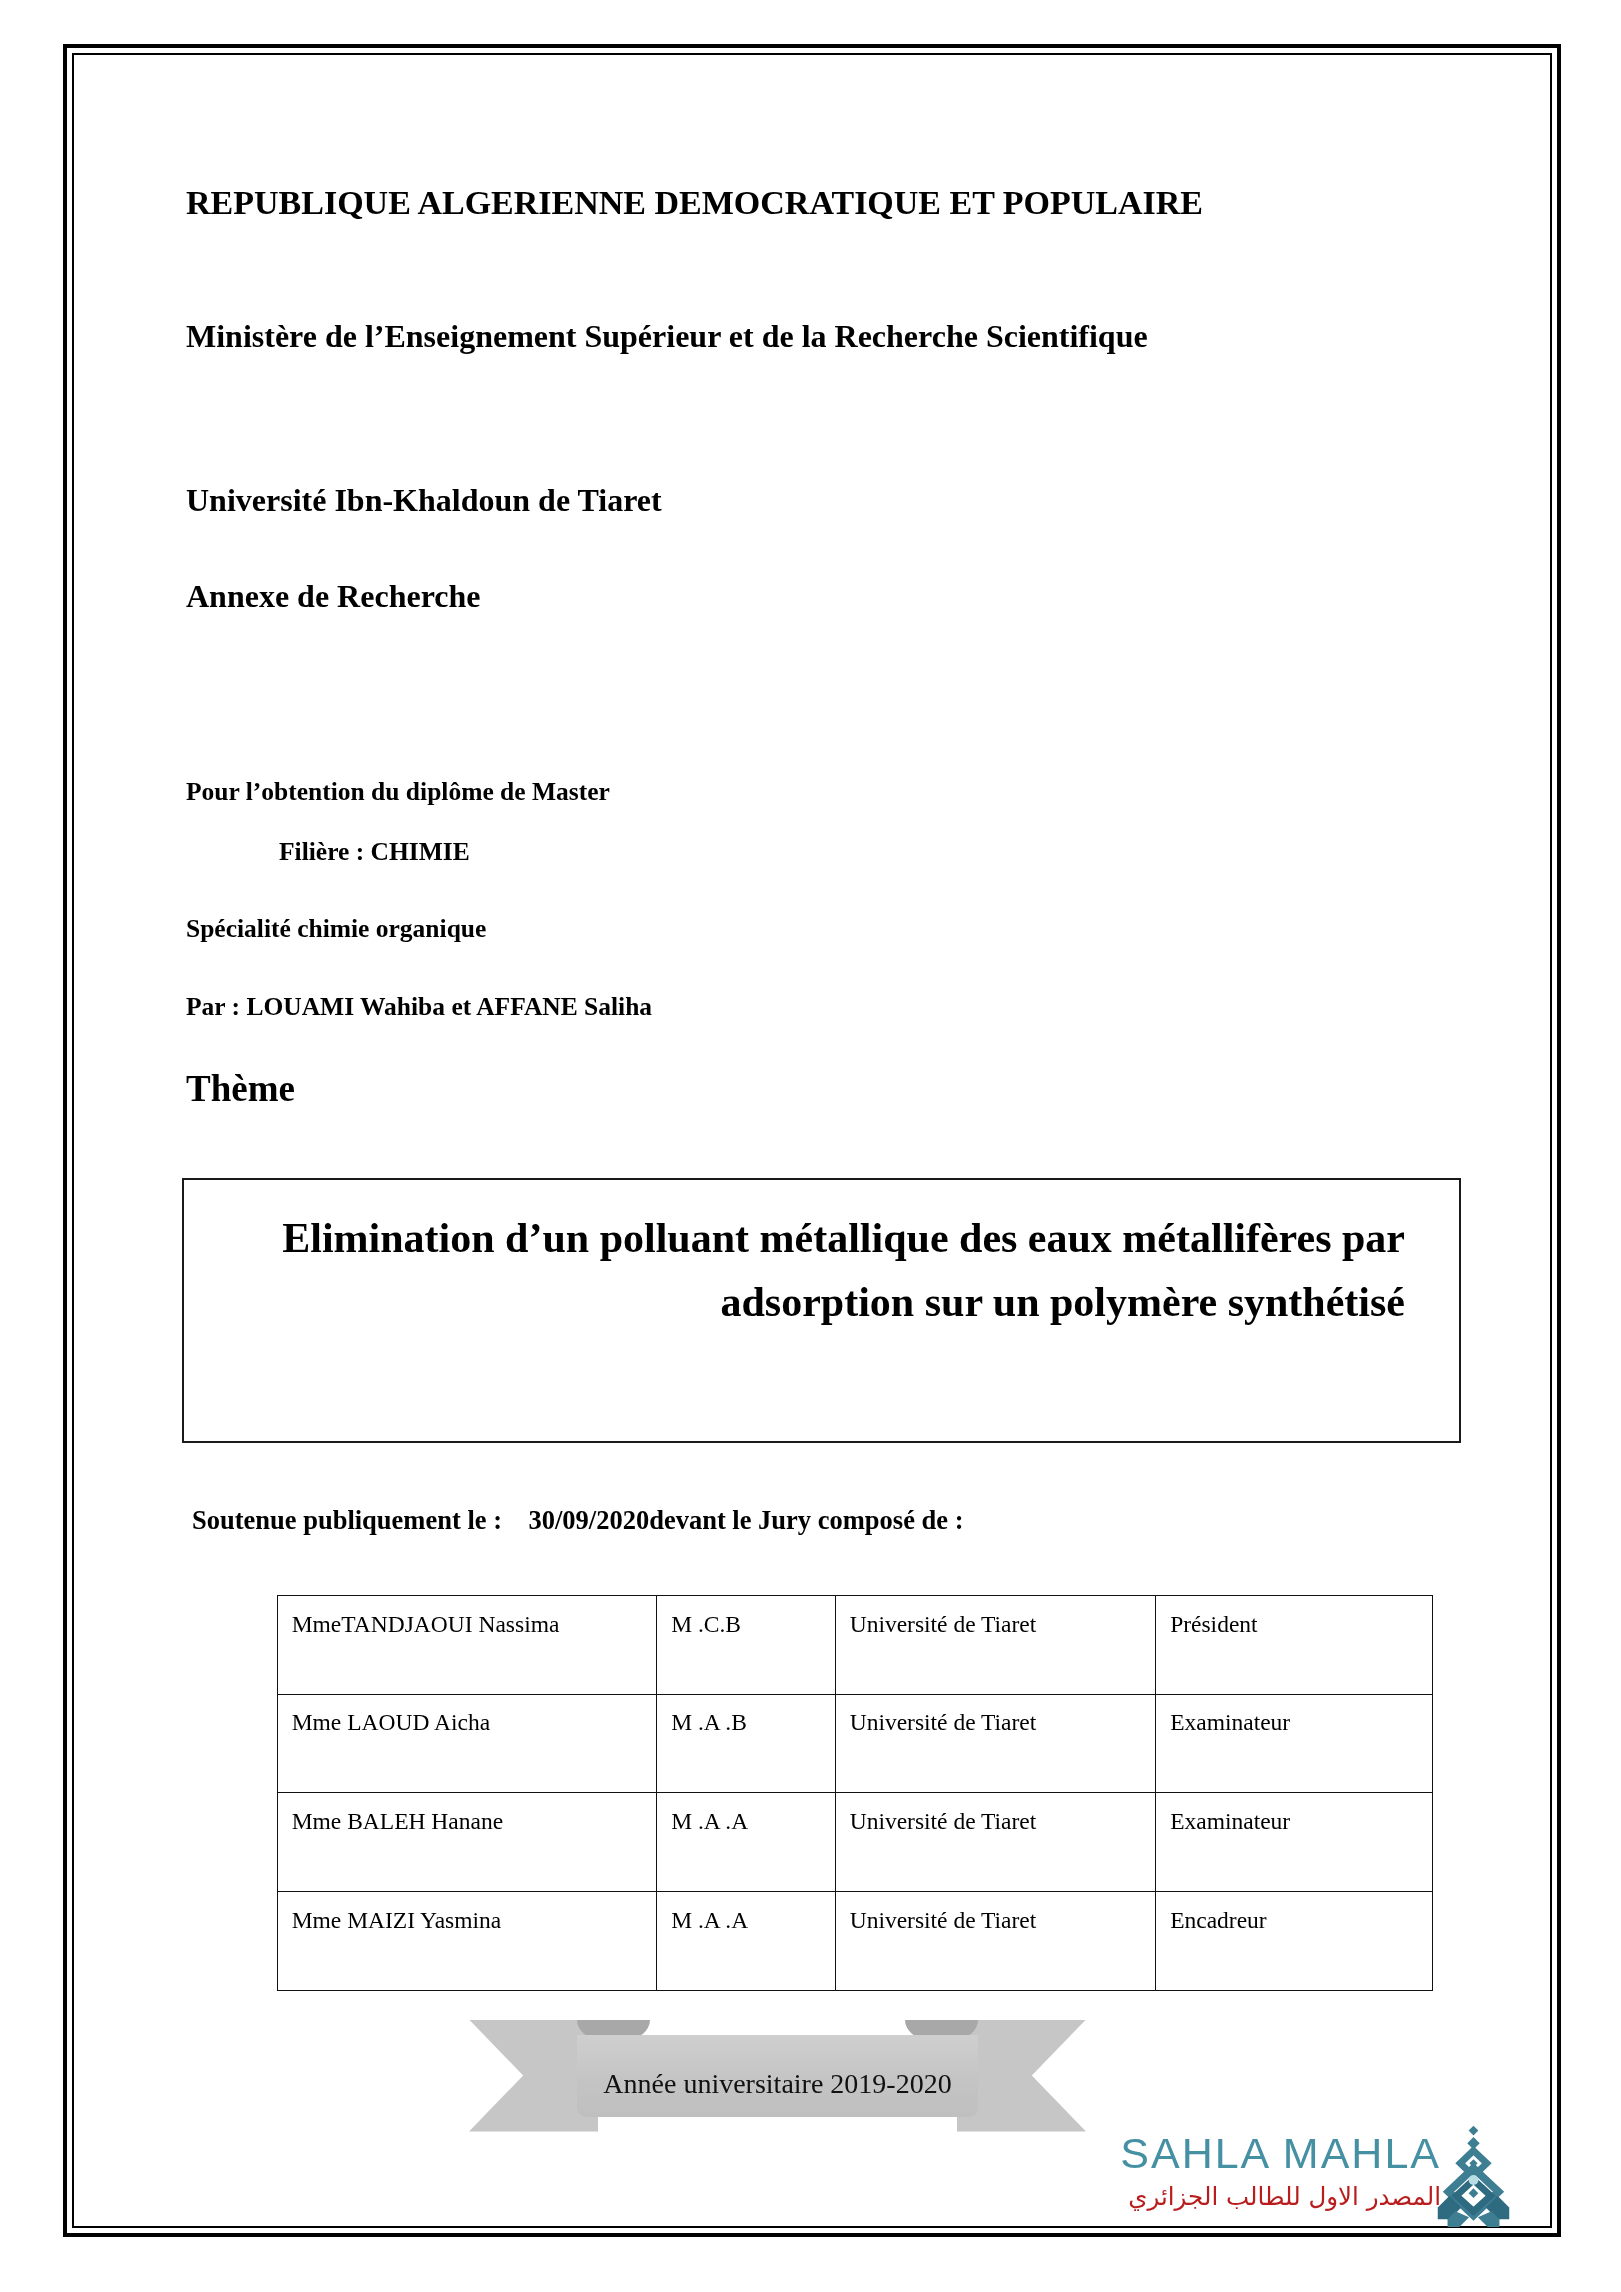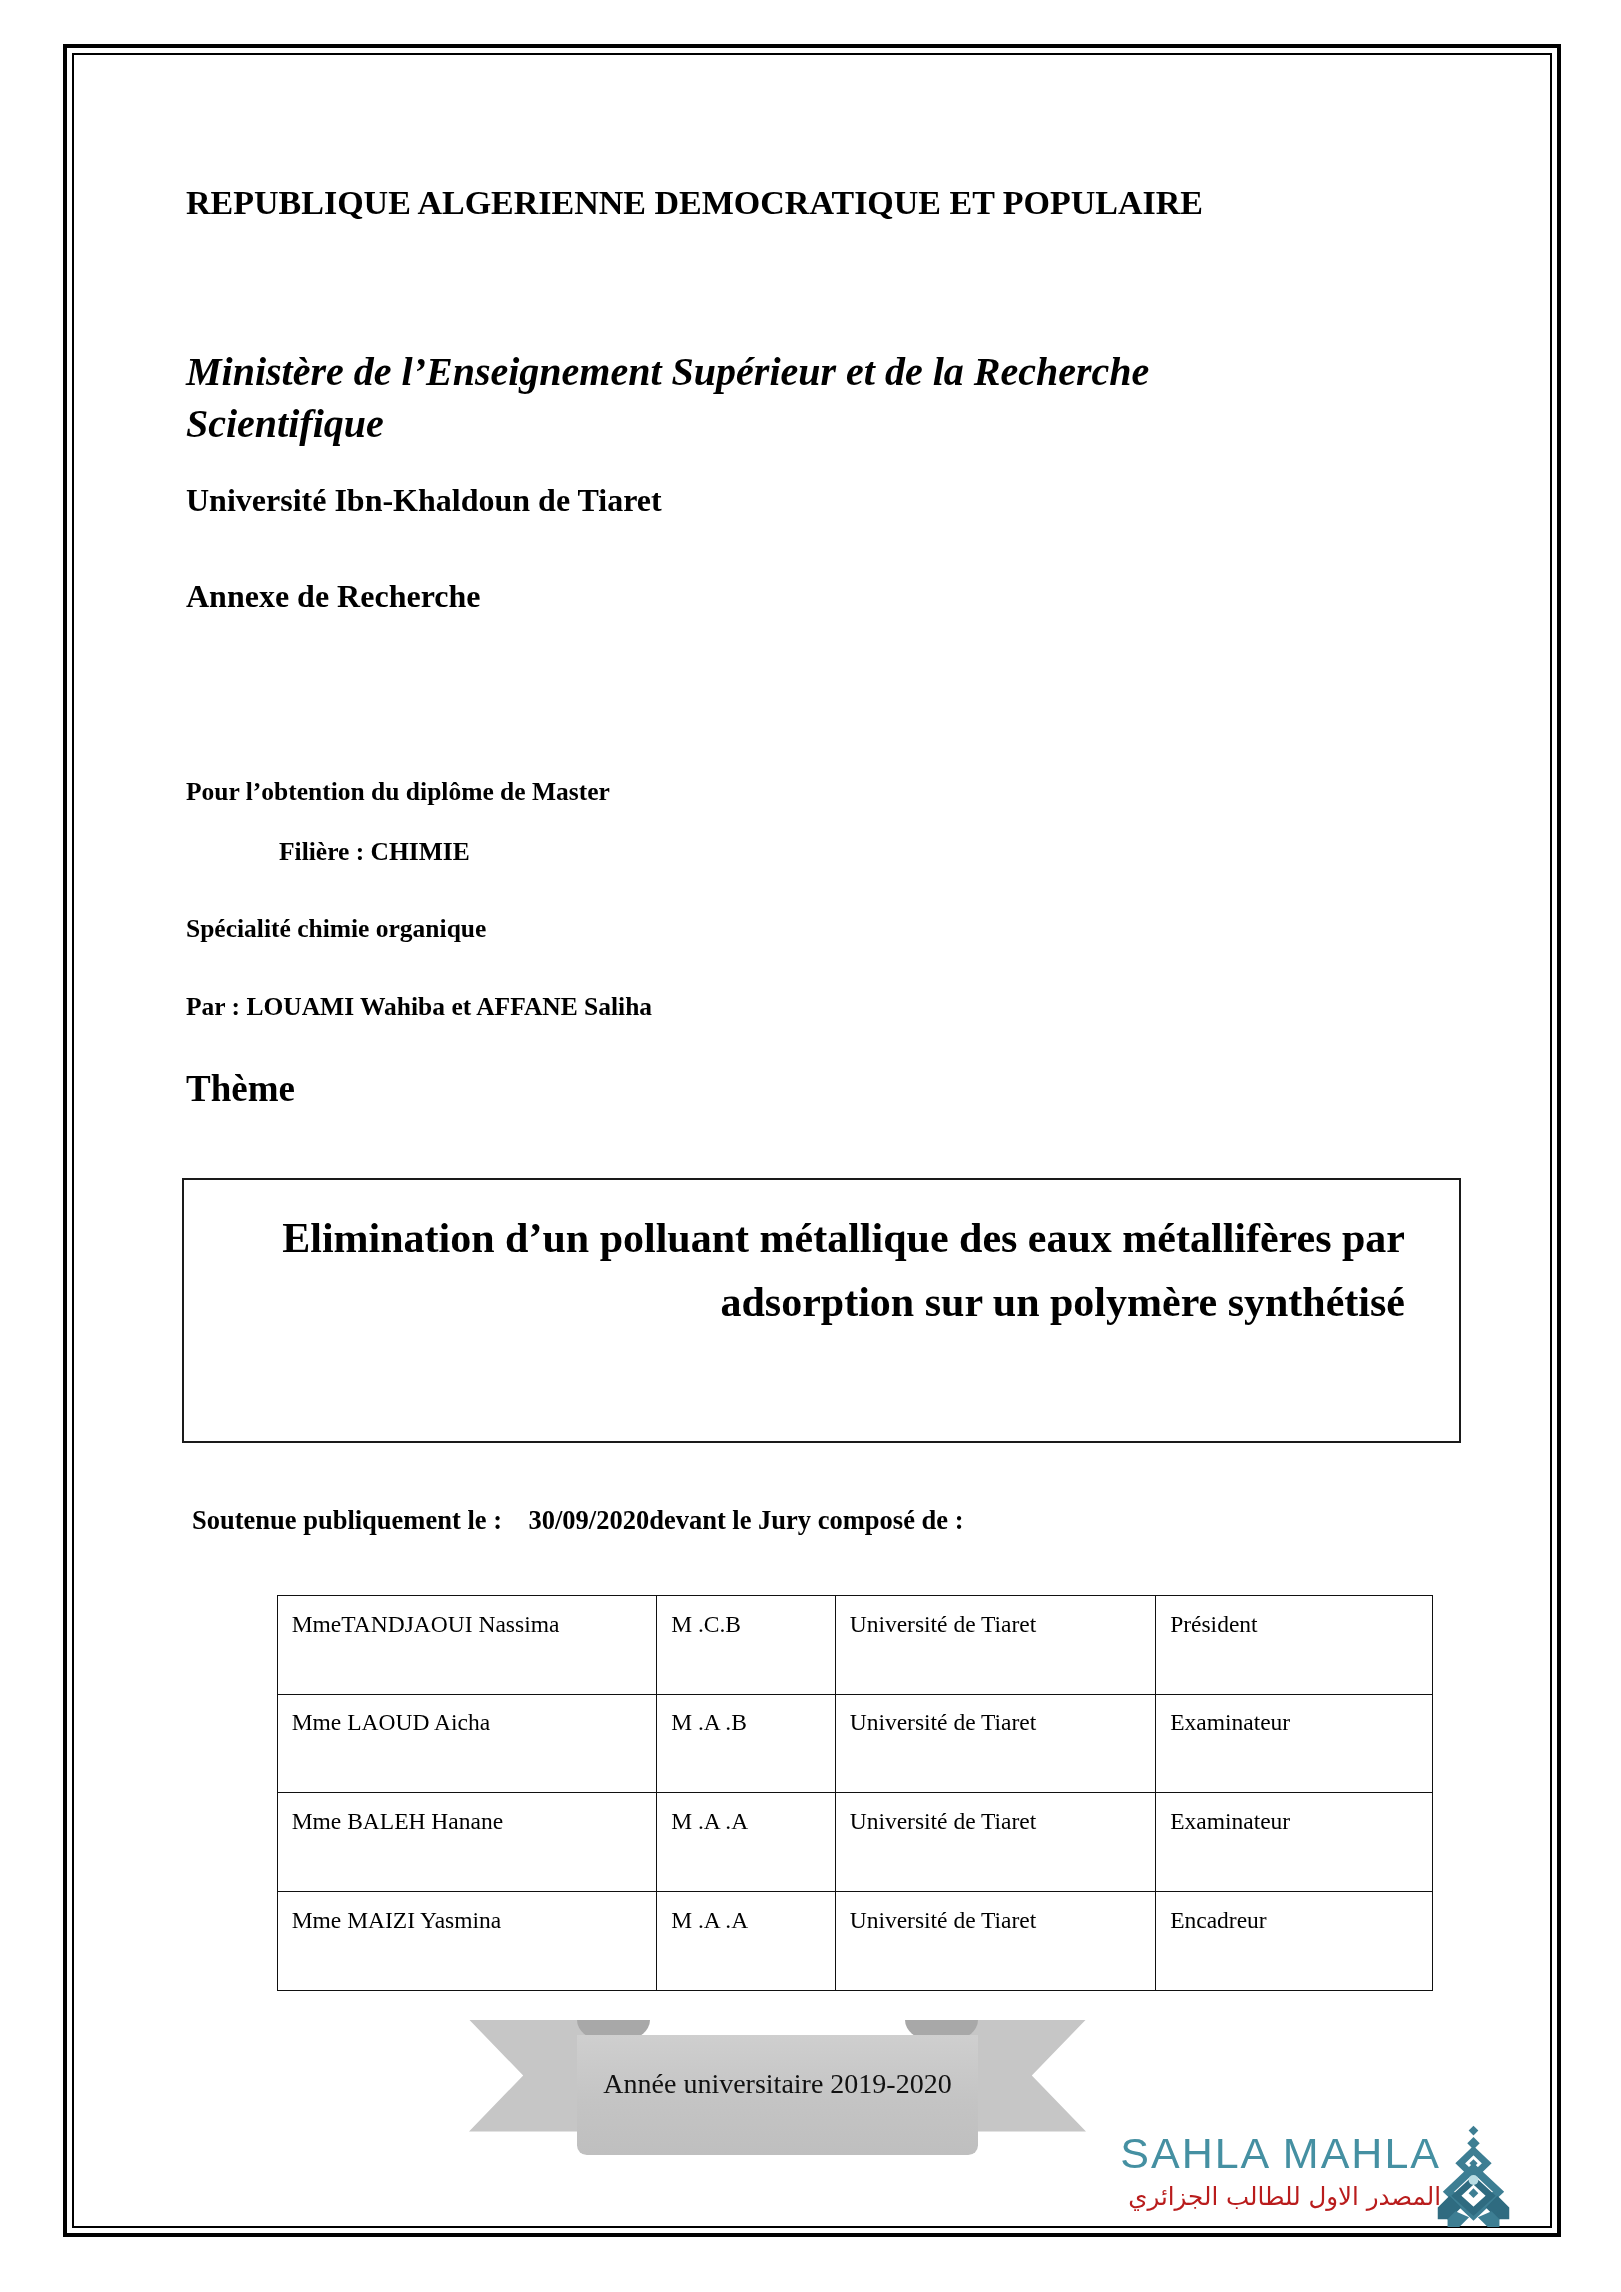--- a/index.html
+++ b/index.html
@@ -51,23 +51,22 @@
     text-align: left;
     line-height: 1.30;
     font-family: "Liberation Serif", "DejaVu Serif", serif;
   }
 
   .l-republique {
     left: 186px; top: 181px; width: 1059px;
     font-size: 34px;
   }
   .l-ministere {
-    left: 186px; top: 346px; width: 1059px;
-    font-size: 40px;
-    font-style: italic;
+    left: 186px; top: 316px; width: 1059px;
+    font-size: 32px;
   }
   .l-universite {
     left: 186px; top: 480px; width: 1059px;
     font-size: 32px;
   }
   .l-annexe {
     left: 186px; top: 576px; width: 1059px;
     font-size: 32px;
   }
   .l-memoire {
@@ -187,21 +186,21 @@
     background: #a8a8a8;
     border-radius: 0 0 40% 40% / 0 0 100% 100%;
   }
   .rib-fold-l { left: 108px; }
   .rib-fold-r { right: 108px; }
   #rib-body {
     position: absolute;
     left: 108px;
     right: 108px;
     top: 39px;
-    height: 120px;
+    height: 82px;
     background: linear-gradient(180deg, #cfcfcf 0%, #c4c4c4 55%, #bfbfbf 100%);
     border-radius: 0 0 9.8px 9.8px;
   }
   #rib-label {
     position: absolute;
     left: 0; right: 0;
     top: 33px;
     text-align: center;
     font-size: 28px;
     font-weight: normal;

